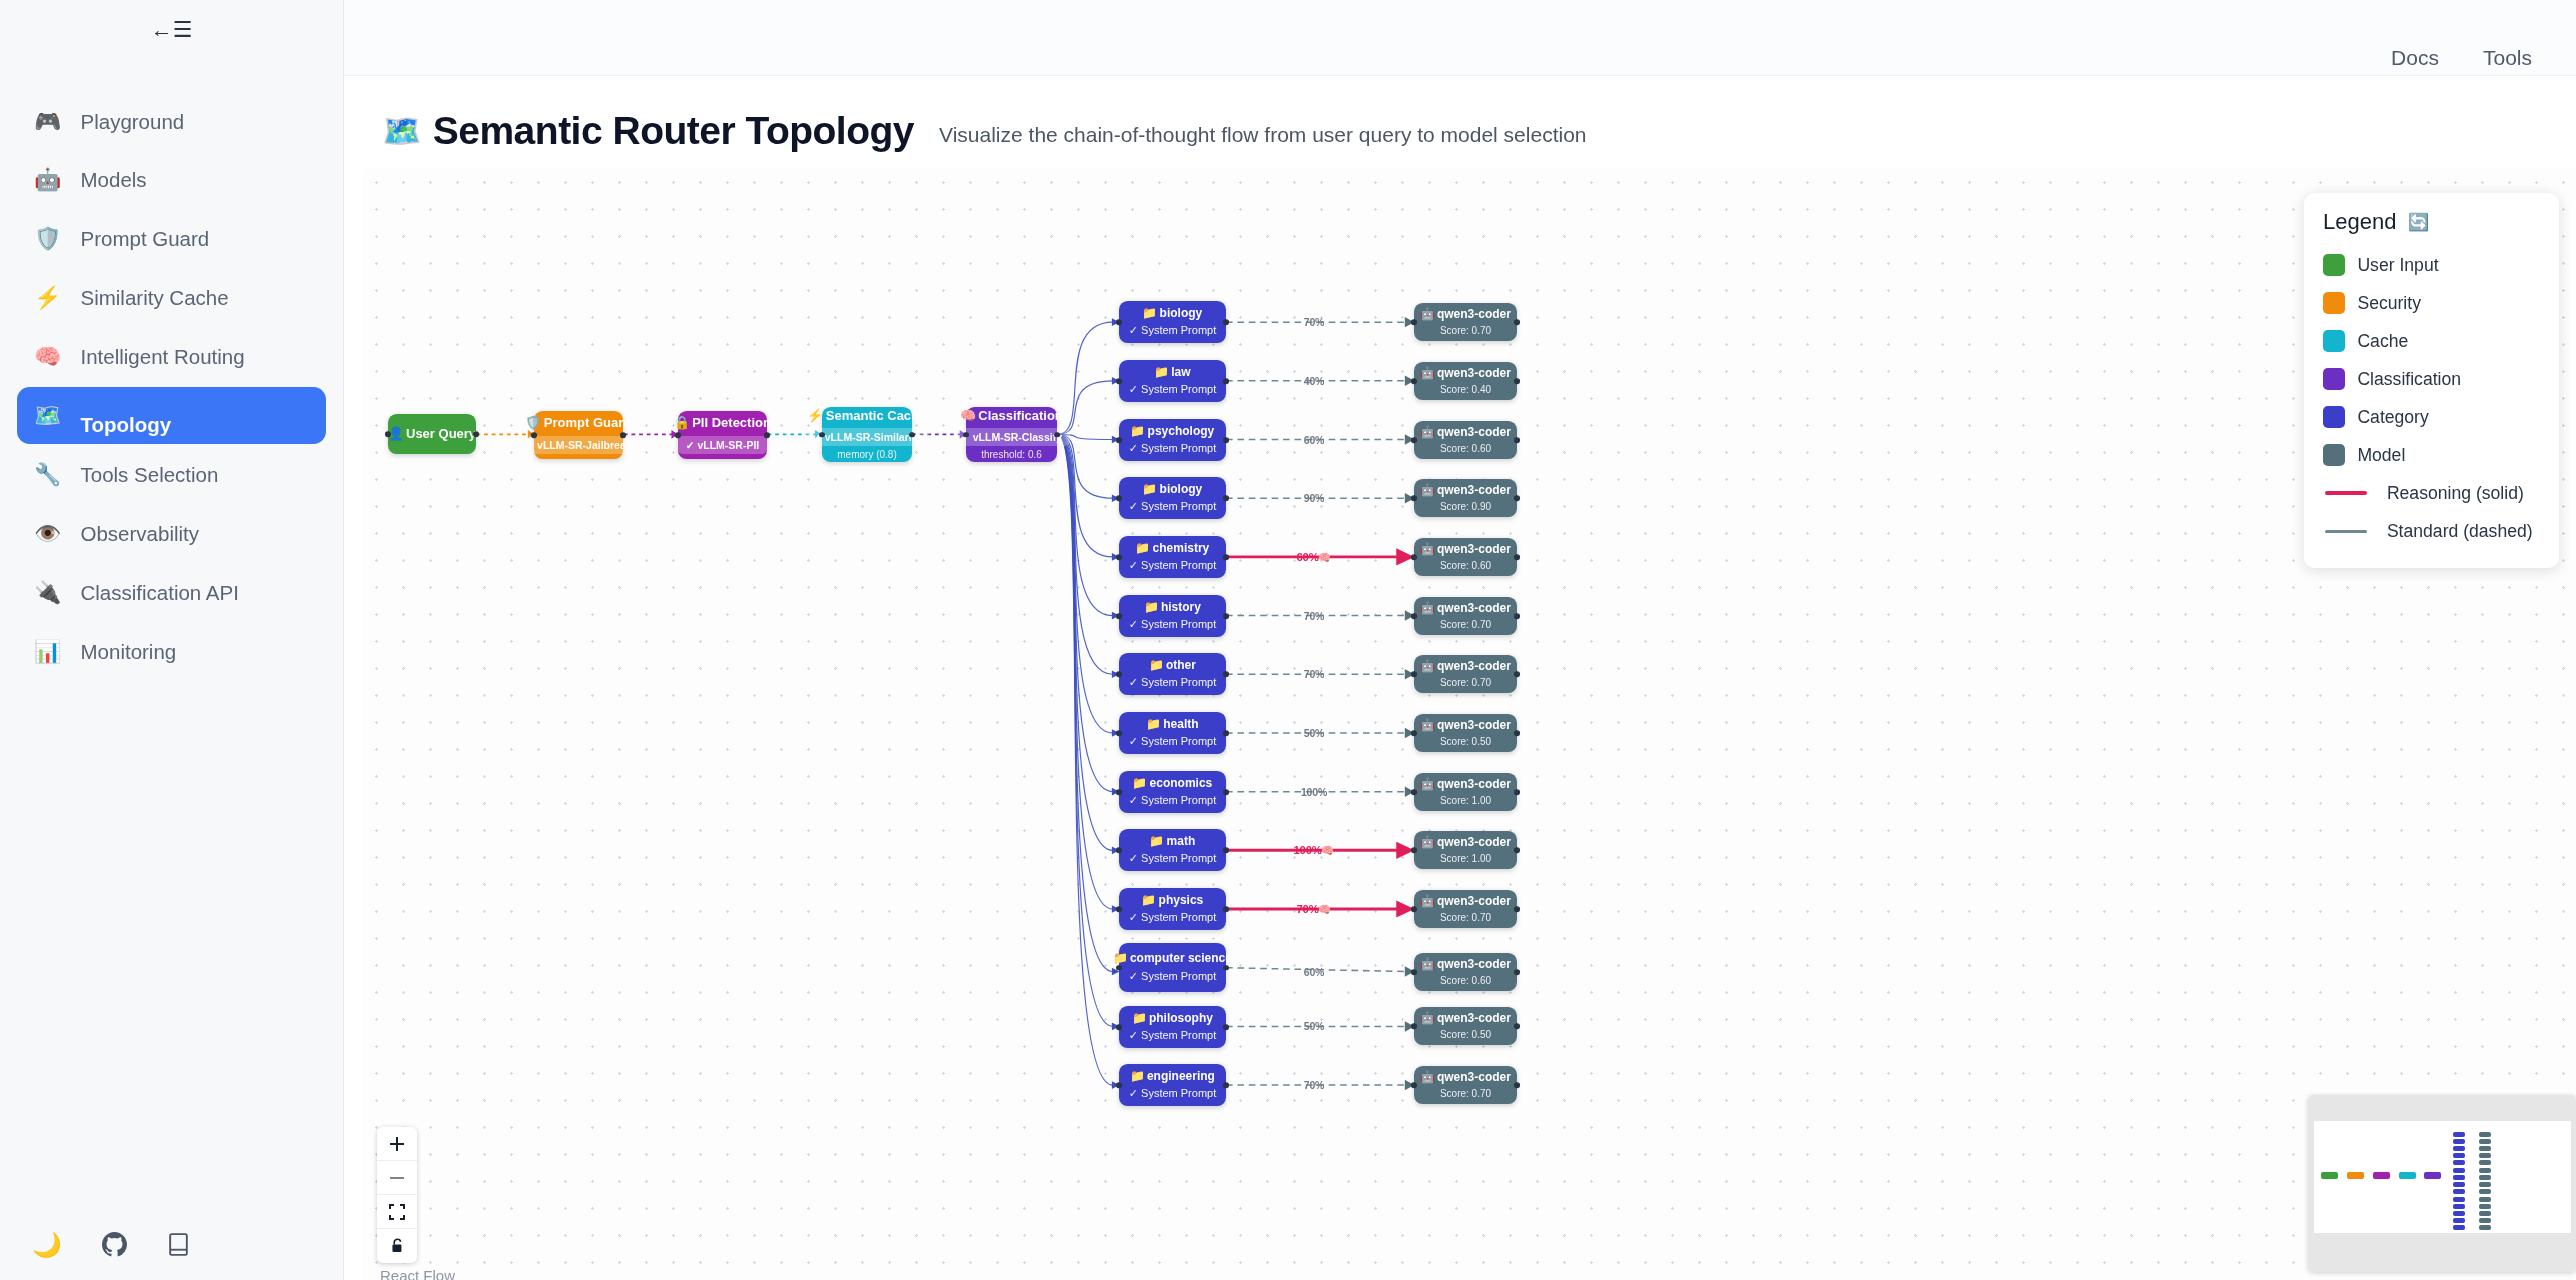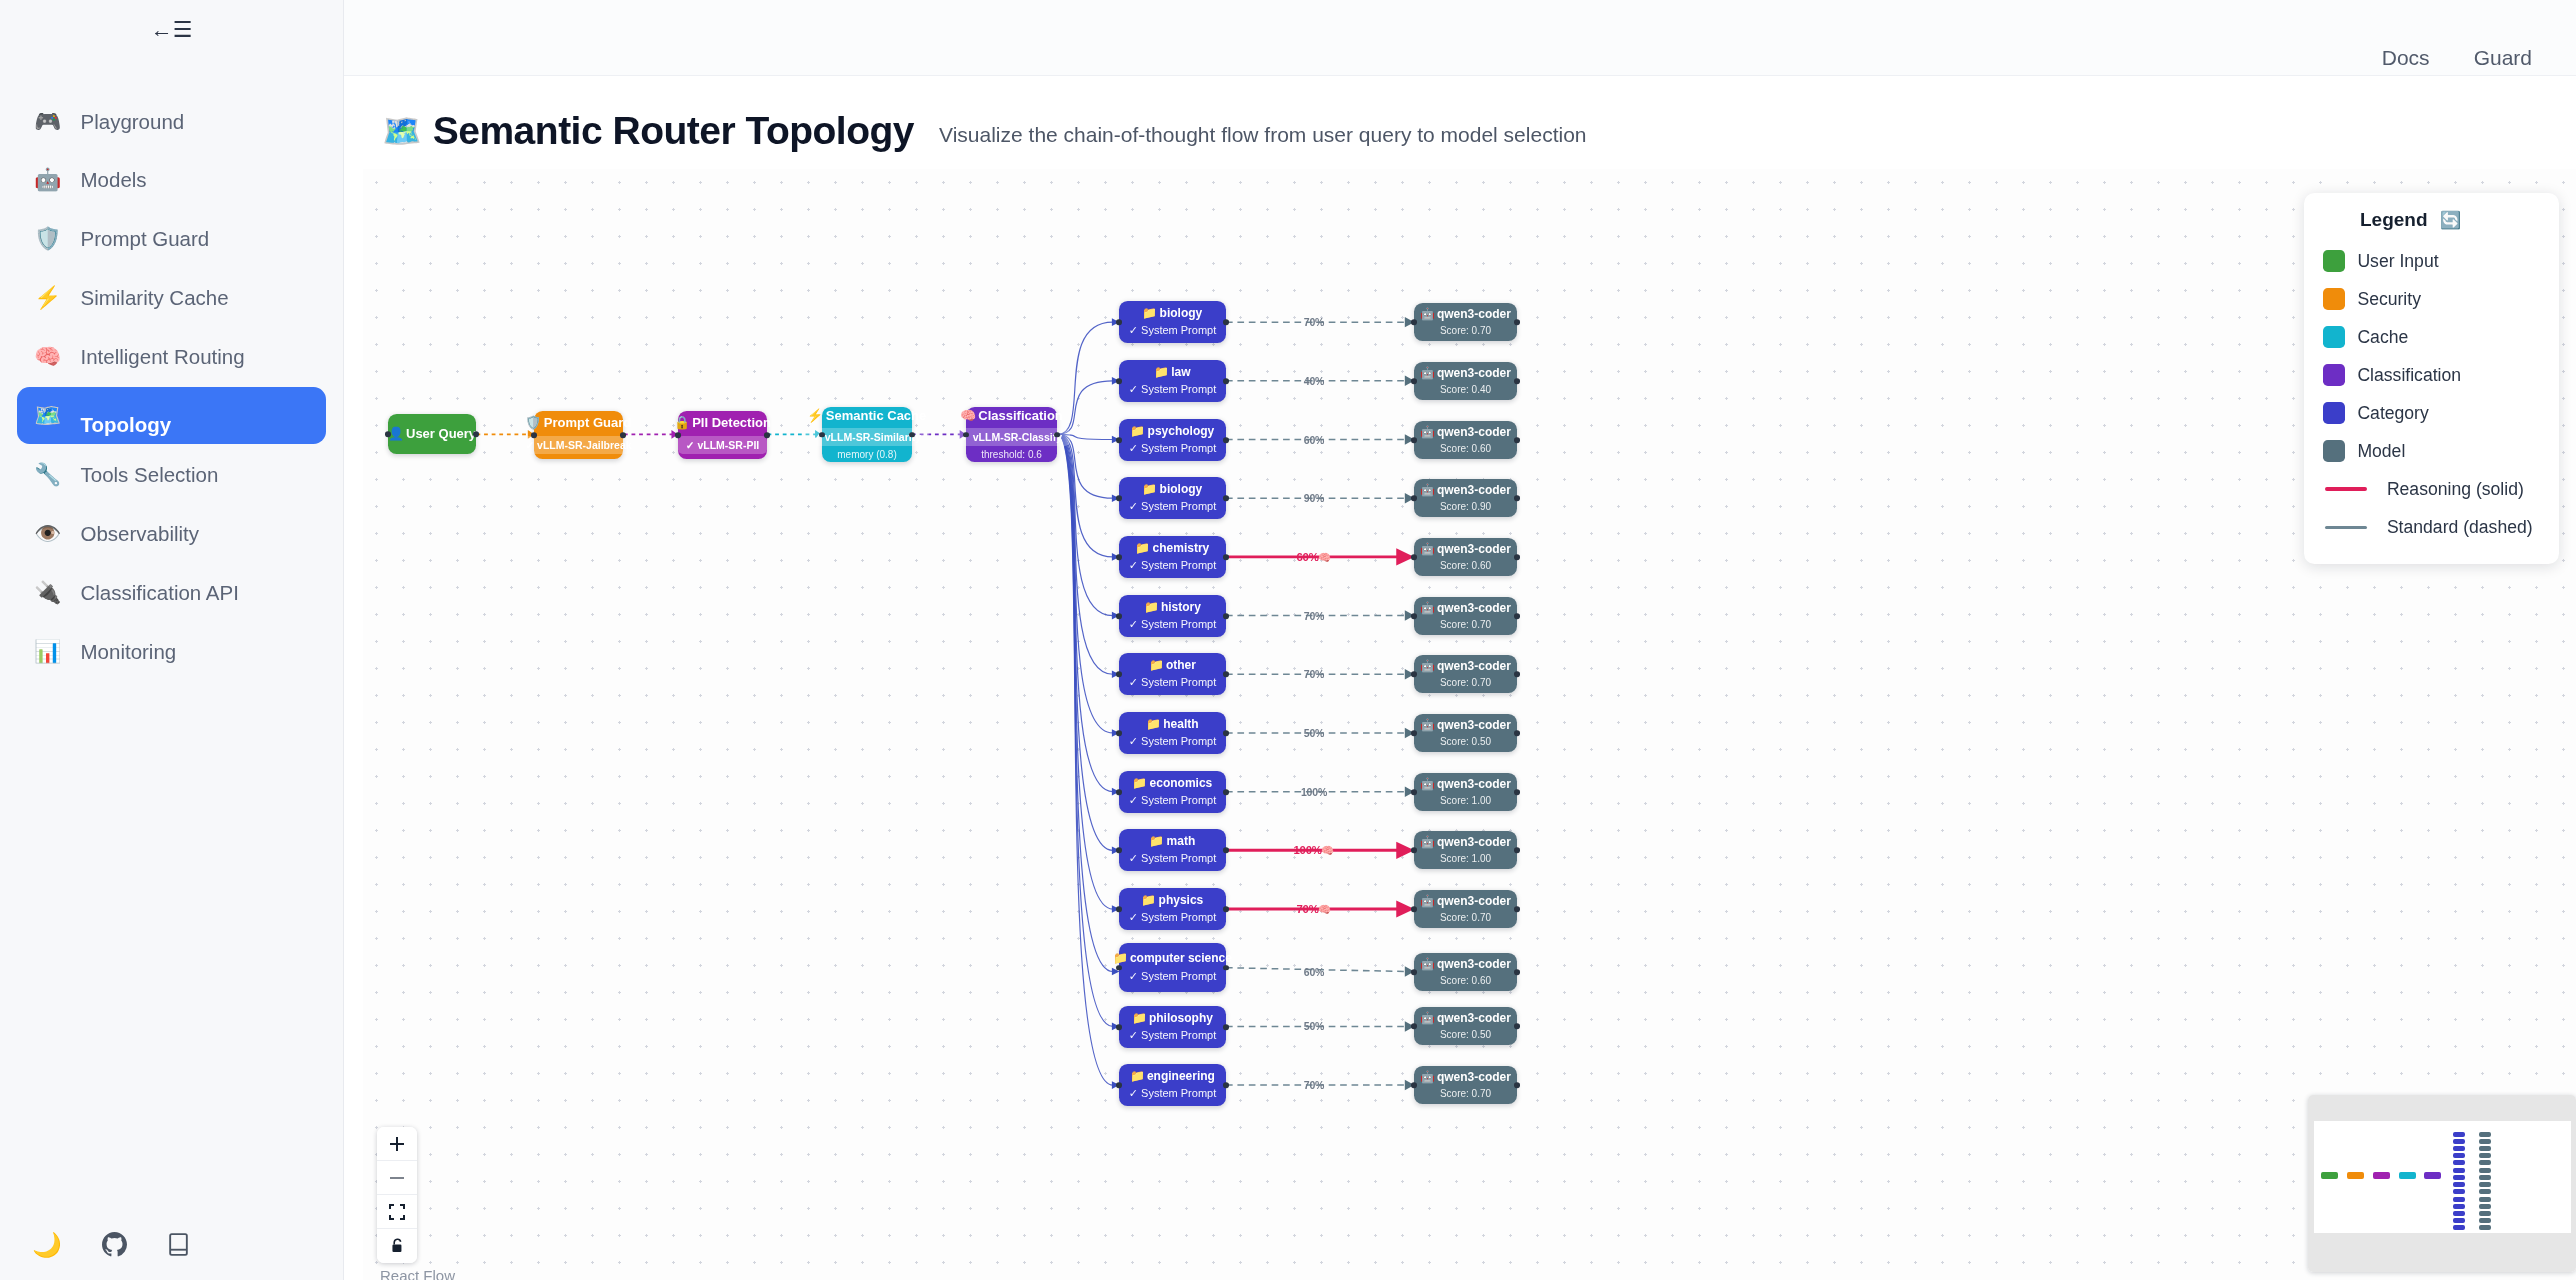--- a/index.html
+++ b/index.html
@@ -128,21 +128,21 @@
 
   
   .legend {
     position: absolute; right: 17px; top: 24px;
     width: 255px;
     background: #ffffff; border-radius: 10.5px;
     box-shadow: 0 2.9px 13.3px rgba(16,24,40,.13);
     padding: 16px 19px 18px 19px;
   }
   .legend-head { display: flex; align-items: center; gap: 12.4px; margin-bottom: 11.4px; }
-  .legend-title { font-size: 19px; font-weight: 700; color: #16202f; margin-left: 37px; }
+  .legend-title { font-size: 22px; font-weight: 400; color: #16202f; }
   .legend-refresh { font-size: 17px; cursor: pointer; line-height: 1; }
   .legend-row { display: flex; align-items: center; gap: 12.4px; height: 38px; }
   .legend-sw { width: 22px; height: 22px; border-radius: 4.8px; flex: 0 0 22px; }
   .legend-line { width: 42px; height: 3.8px; border-radius: 1.9px; flex: 0 0 42px; margin-left: 1.9px;}
   .legend-line.dashed { height: 2.9px; }
   .legend-label { font-size: 17.6px; color: #2b3546; }
   .legend-row.line .legend-label { margin-left: 7.6px; }
 
   
   .controls {
@@ -247,21 +247,21 @@
           <line x1="2" y1="17" x2="18" y2="17"></line>
         </svg>
       </span>
     </div>
   </aside>
 
   <section class="main">
 
     <div class="topbar">
       <a>Docs</a>
-      <a>Guard</a>
+      <a>Tools</a>
     </div>
 
     <div class="page-head">
       <h1 class="page-title">
         <span class="ttl-ico">🗺️</span>
         <span>Semantic Router Topology</span>
       </h1>
       <div class="page-sub">Visualize the chain-of-thought flow from user query to model selection</div>
     </div>
 

